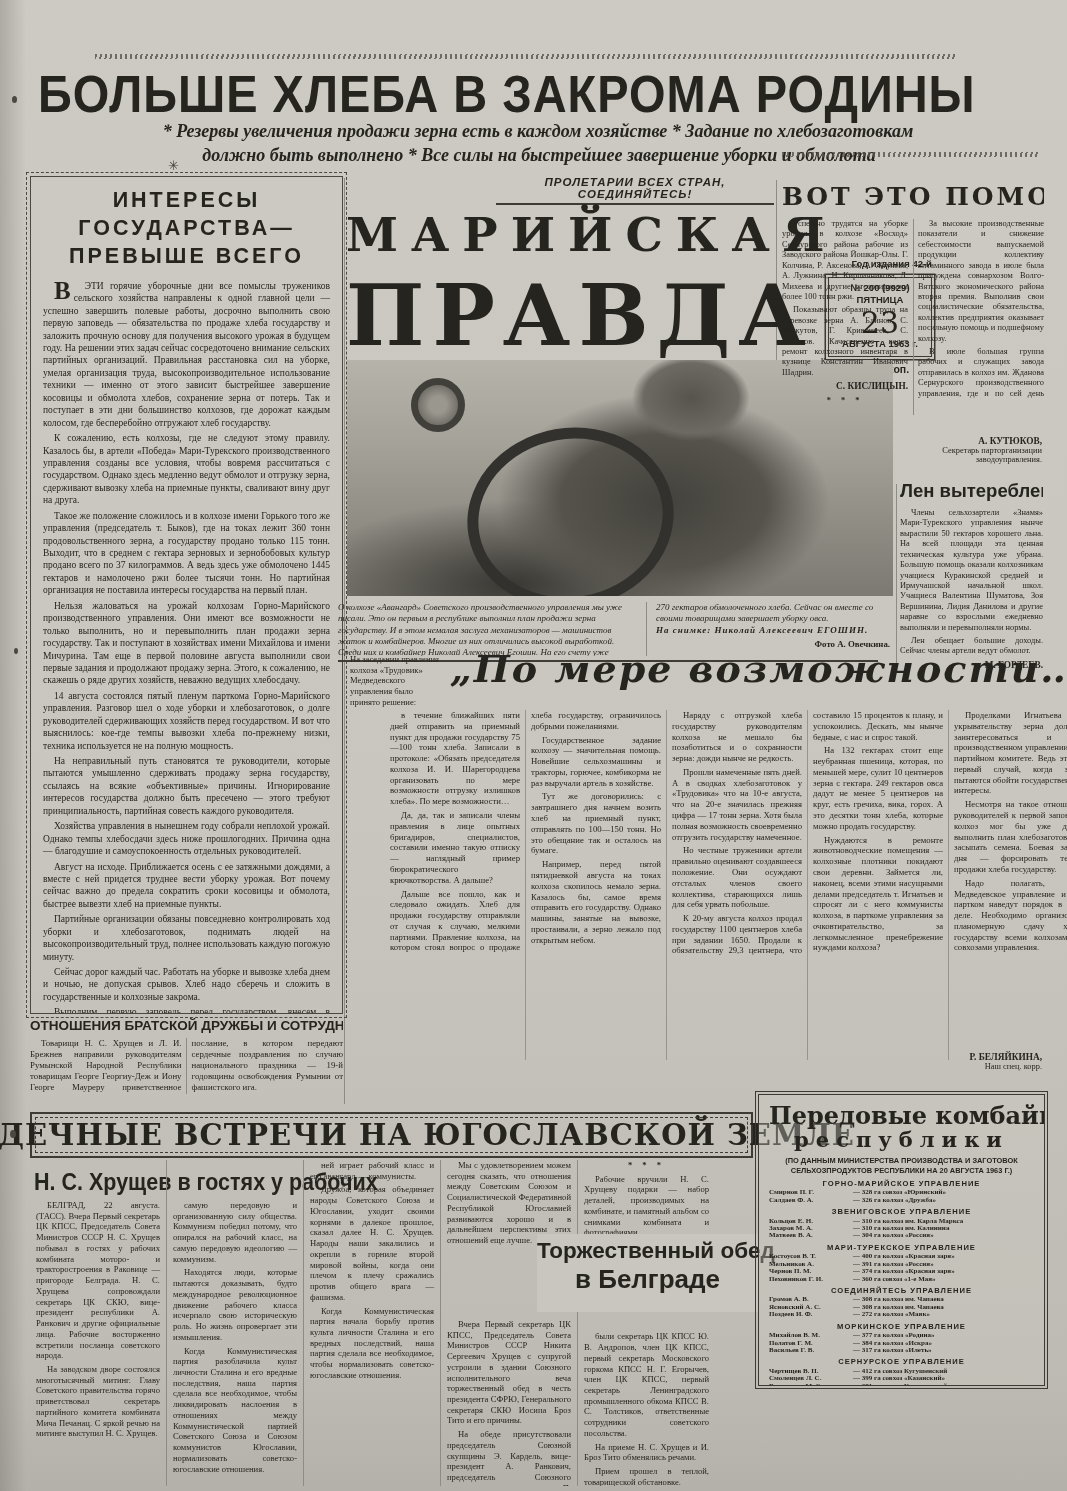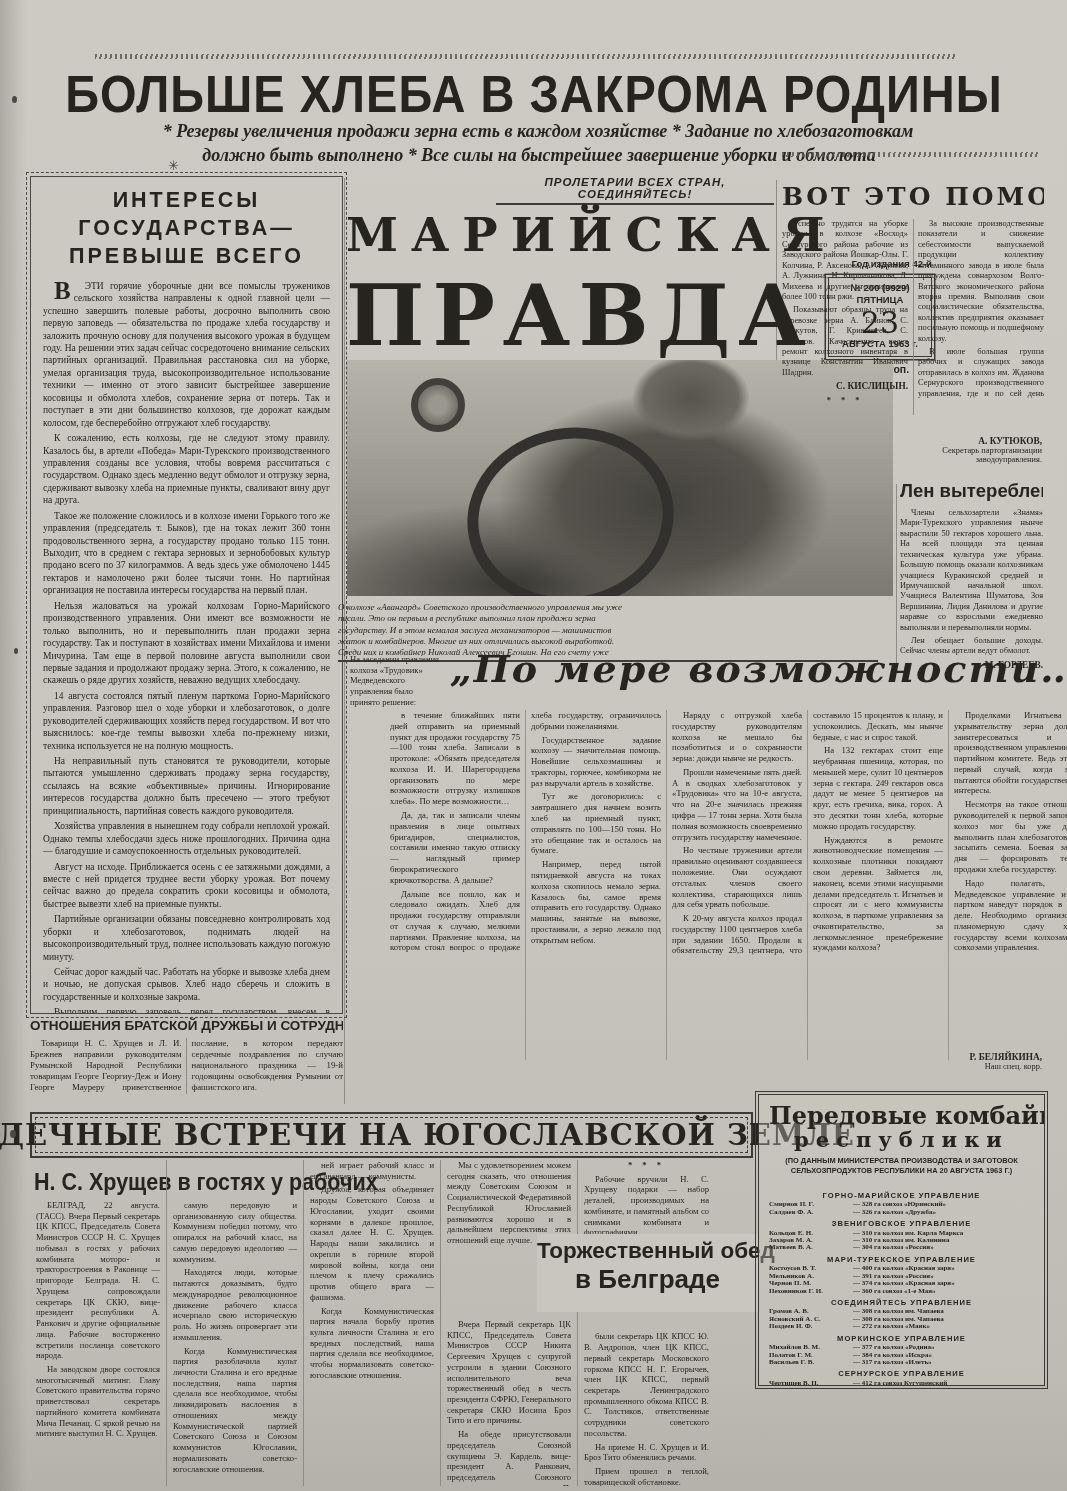--- a/index.html
+++ b/index.html
@@ -13,21 +13,21 @@
     background:linear-gradient(90deg,rgba(90,88,82,.28),rgba(90,88,82,0));pointer-events:none;}
   .abs{position:absolute;}
   .squiggle{height:5px;background:repeating-linear-gradient(100deg,#55534c 0 2px,transparent 2px 5px);opacity:.8;}
   .vr{width:1px;background:#8e8b84;}
   .hr{height:2px;background:#3f3d38;}
   p{margin:0 0 3px;text-align:justify;text-indent:11px;}
   .stars{text-align:center;text-indent:0;font-weight:bold;letter-spacing:4px;}
   .col-gap{width:100%;}
   
   .banner-headline{font-family:"Liberation Sans",sans-serif;font-weight:bold;font-size:47px;
-    letter-spacing:1px;text-align:center;white-space:nowrap;}
+    letter-spacing:1px;text-align:left;white-space:nowrap;}
   .banner-headline span{display:inline-block;transform:scaleY(1.12);}
   .deck{font-size:18px;font-weight:bold;font-style:italic;text-align:center;line-height:1.3;}
   
   .edbox{border:1.5px solid #4a4843;outline:1.5px dashed #4a4843;outline-offset:3px;
     padding:10px 12px 8px;box-sizing:border-box;overflow:hidden;}
   .ed-title{font-family:"Liberation Sans",sans-serif;font-weight:bold;font-size:21.5px;
     letter-spacing:3px;text-align:center;line-height:1.3;margin-bottom:9px;}
   .ed-body{font-size:9.5px;line-height:1.31;}
   .ed-body p:first-of-type::first-letter{float:left;font-size:25px;line-height:21px;
     font-weight:bold;padding:0 3px 0 0;}
@@ -93,21 +93,21 @@
   .dinner .l1{font-size:22.5px;white-space:nowrap;}
   .dinner .l2{font-size:26px;}
   
   .cmb-box{border:1.5px solid #3c3a35;outline:1.5px solid #3c3a35;outline-offset:2.5px;
     padding:8px 10px;box-sizing:border-box;overflow:hidden;background:rgba(205,202,195,.35);}
   .cmb-t1{font-family:"DejaVu Serif",serif;font-weight:bold;font-size:24px;text-align:center;
     line-height:1.05;white-space:nowrap;}
   .cmb-t2{font-family:"DejaVu Serif",serif;font-weight:bold;font-size:21px;letter-spacing:7px;
     text-align:center;line-height:1.15;margin-bottom:4px;white-space:nowrap;}
   .cmb-sub{font-family:"Liberation Sans",sans-serif;font-weight:bold;font-size:7.4px;
-    text-align:center;line-height:1.25;margin-bottom:16px;}
+    text-align:center;line-height:1.25;margin-bottom:4px;}
   .cmb-hdr{font-family:"Liberation Sans",sans-serif;font-weight:bold;font-size:7.6px;
     letter-spacing:1px;text-align:center;margin:3px 0 1.5px;}
   .cmb-row{display:flex;font-size:7px;line-height:1.06;font-weight:bold;}
   .cmb-n{width:84px;flex:none;}
   .cmb-v{flex:1;}
   .relations-title{font-family:"Liberation Sans",sans-serif;font-weight:bold;font-size:13.5px;
     white-space:nowrap;margin-bottom:5px;}
   .speck{position:absolute;background:#4a4843;border-radius:50%;}
 </style>
 </head>
@@ -173,20 +173,25 @@
   </div>
 </div>
 
 <div class="abs photo" style="left:347px;top:360px;width:546px;height:236px;">
   <div class="headlamp"></div>
   <div class="wheel"></div>
 </div>
 
 <div class="abs caption" style="left:338px;top:602px;width:552px;height:54px;display:flex;overflow:hidden;">
   <div style="width:300px;flex:none;padding-right:8px;">О колхозе «Авангард» Советского производственного управления мы уже писали. Это он первым в республике выполнил план продажи зерна государству. И в этом немалая заслуга механизаторов — машинистов жаток и комбайнеров. Многие из них отличились высокой выработкой. Среди них и комбайнер Николай Алексеевич Егошин. На его счету уже</div>
+  <div style="flex:1;border-left:1px solid #8e8b84;padding-left:9px;">
+    <div>270 гектаров обмолоченного хлеба. Сейчас он вместе со своими товарищами завершает уборку овса.</div>
+    <div class="nm">На снимке: Николай Алексеевич ЕГОШИН.</div>
+    <div class="credit">Фото А. Овечкина.</div>
+  </div>
 </div>
 <div class="abs hr" style="left:338px;top:660px;width:540px;"></div>
 
 <div class="abs" style="left:782px;top:182px;width:262px;height:250px;overflow:hidden;">
   <div class="help-title">ВОТ ЭТО ПОМОЩЬ!</div>
   <div class="smalltext cols2" style="height:196px;">
     <div>
         <p>Успешно трудятся на уборке урожая в колхозе «Восход» Сернурского района рабочие из Заводского района Йошкар-Олы. Г. Колчина, Р. Аксенова, А. Жгулева, А. Лужнина, Н. Кирпичникова, Л. Михеева и другие отсортировали более 100 тонн ржи.</p>
         <p>Показывают образцы труда на перевозке зерна А. Блинов, С. Лоскутов, Г. Кривошеев, С. Лобанов. Качественно ведет ремонт колхозного инвентаря в кузнице Константин Иванович Шадрин.</p>
       </div>

